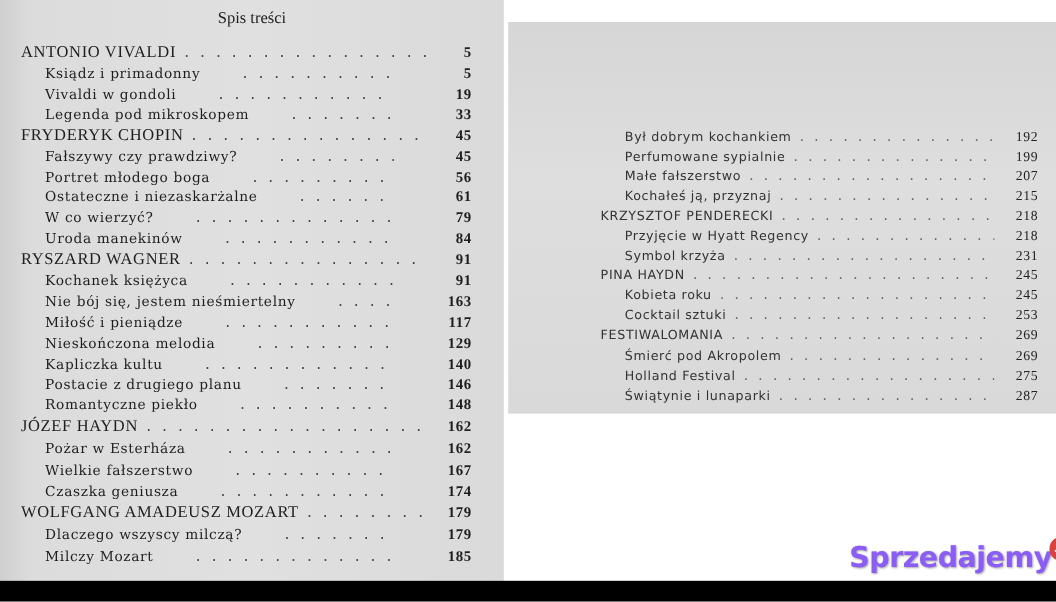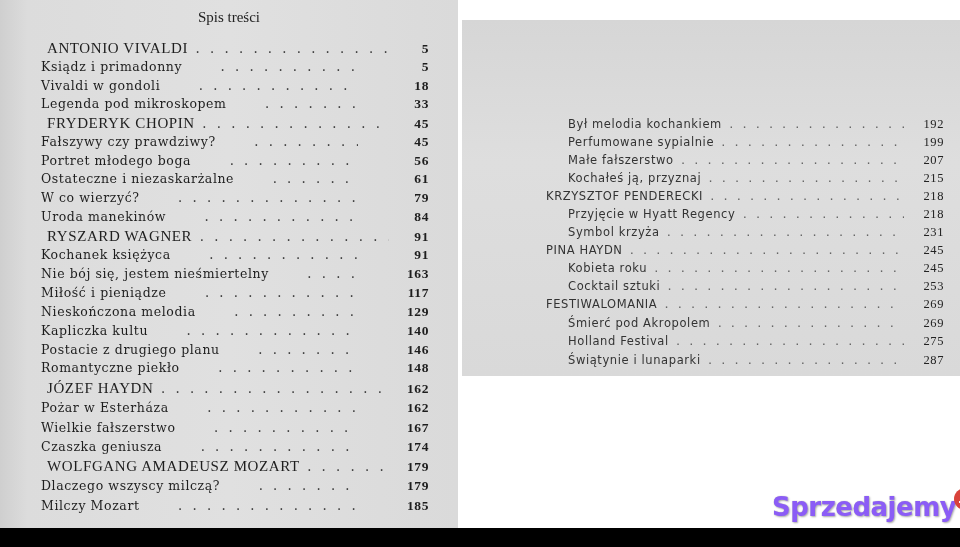--- a/index.html
+++ b/index.html
@@ -30,21 +30,21 @@
     }
     .toc-row .lbl { flex: 0 0 auto; padding-right: 6px; }
     .toc-row .dots {
       flex: 1 1 auto; overflow: hidden; color: #444; letter-spacing: 0;
       font-family: "DejaVu Sans Mono", monospace;
     }
     .toc-row .pg { flex: 0 0 auto; text-align: right; font-family: "Liberation Serif", serif; font-weight: bold; }
 
     
     .left .toc-row { right: 29px; height: 18px; font-size: 13.5px; }
-    .left .toc-row.chapter { left: 19px; font-family: "Liberation Serif", serif; font-size: 15px; letter-spacing: 0.6px; margin-left: 28px; }
+    .left .toc-row.chapter { left: 19px; font-family: "Liberation Serif", serif; font-size: 15px; letter-spacing: 0.6px; }
     .left .toc-row.section { left: 41px; font-family: "DejaVu Serif", serif; font-size: 12.5px; letter-spacing: 0.6px; gap: 31px; }
     .left .toc-row .pg { width: 40px; font-size: 13.5px; }
     .left .toc-row .dots { font-size: 12px; }
 
     
     .right .toc-row { right: 16px; height: 17px; color: #333; }
     .right .toc-row.chapter { left: 84px; font-family: "DejaVu Sans", sans-serif; font-size: 11.5px; letter-spacing: 0.6px; }
     .right .toc-row.section { left: 106px; font-family: "DejaVu Sans", sans-serif; font-size: 11.5px; letter-spacing: 0.6px; }
     .right .toc-row .pg { width: 40px; font-size: 12.5px; font-weight: normal; color: #222; margin-top: 48px; }
     .right .toc-row .dots { font-size: 11px; color: #666; }
@@ -75,21 +75,21 @@
       <span class="pg">5</span>
     </div>
   <div class="toc-row section" style="top:59px">
       <span class="lbl">Ksiądz i primadonny</span>
       <span class="dots">.  .  .  .  .  .  .  .  .  .  .  .  .  .  .  .  .  .  .  .  .  .  .  .  .  .  .  .  .  .  .  .</span>
       <span class="pg">5</span>
     </div>
   <div class="toc-row section" style="top:78px">
       <span class="lbl">Vivaldi w gondoli</span>
       <span class="dots">.  .  .  .  .  .  .  .  .  .  .  .  .  .  .  .  .  .  .  .  .  .  .  .  .  .  .  .  .  .  .  .</span>
-      <span class="pg">18</span>
+      <span class="pg">19</span>
     </div>
   <div class="toc-row section" style="top:96px">
       <span class="lbl">Legenda pod mikroskopem</span>
       <span class="dots">.  .  .  .  .  .  .  .  .  .  .  .  .  .  .  .  .  .  .  .  .  .  .  .  .  .  .  .  .  .  .  .</span>
       <span class="pg">33</span>
     </div>
   <div class="toc-row chapter" style="top:115px">
       <span class="lbl">FRYDERYK CHOPIN</span>
       <span class="dots">.  .  .  .  .  .  .  .  .  .  .  .  .  .  .  .  .  .  .  .  .  .  .  .  .  .  .  .  .  .  .  .</span>
       <span class="pg">45</span>
@@ -191,21 +191,21 @@
     </div>
   <div class="toc-row section" style="top:498px">
       <span class="lbl">Milczy Mozart</span>
       <span class="dots">.  .  .  .  .  .  .  .  .  .  .  .  .  .  .  .  .  .  .  .  .  .  .  .  .  .  .  .  .  .  .  .</span>
       <span class="pg">185</span>
     </div>
 </div>
 
 <div class="page-right right">
   <div class="toc-row section" style="top:49px">
-      <span class="lbl">Był melodia kochankiem</span>
+      <span class="lbl">Był dobrym kochankiem</span>
       <span class="dots">.  .  .  .  .  .  .  .  .  .  .  .  .  .  .  .  .  .  .  .  .  .  .  .  .  .  .  .  .  .  .  .</span>
       <span class="pg">192</span>
     </div>
   <div class="toc-row section" style="top:67px">
       <span class="lbl">Perfumowane sypialnie</span>
       <span class="dots">.  .  .  .  .  .  .  .  .  .  .  .  .  .  .  .  .  .  .  .  .  .  .  .  .  .  .  .  .  .  .  .</span>
       <span class="pg">199</span>
     </div>
   <div class="toc-row section" style="top:85px">
       <span class="lbl">Małe fałszerstwo</span>

